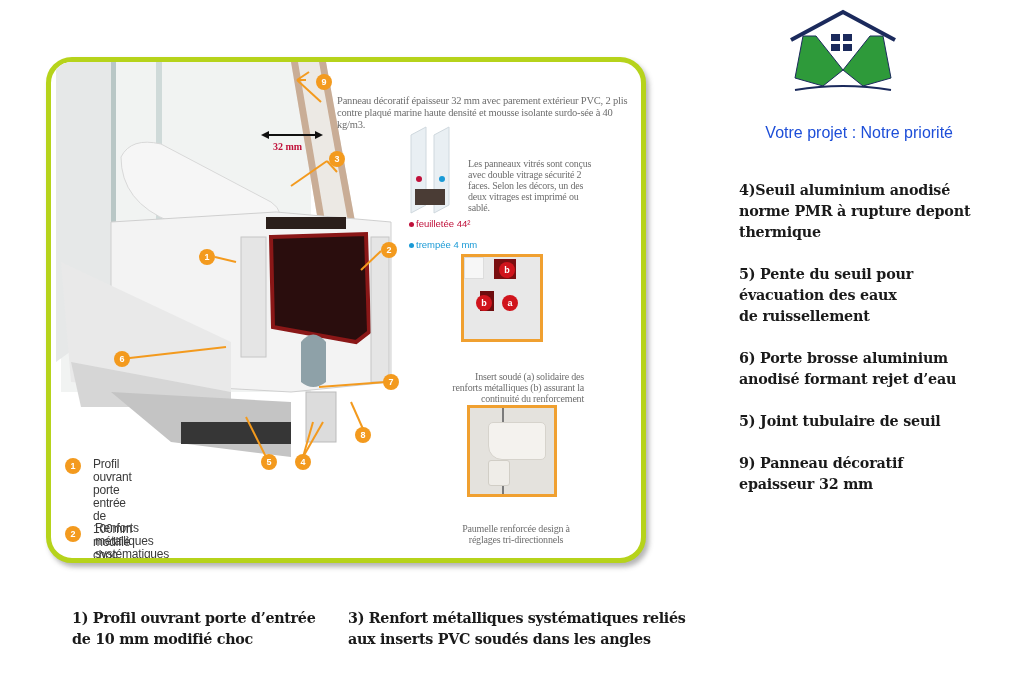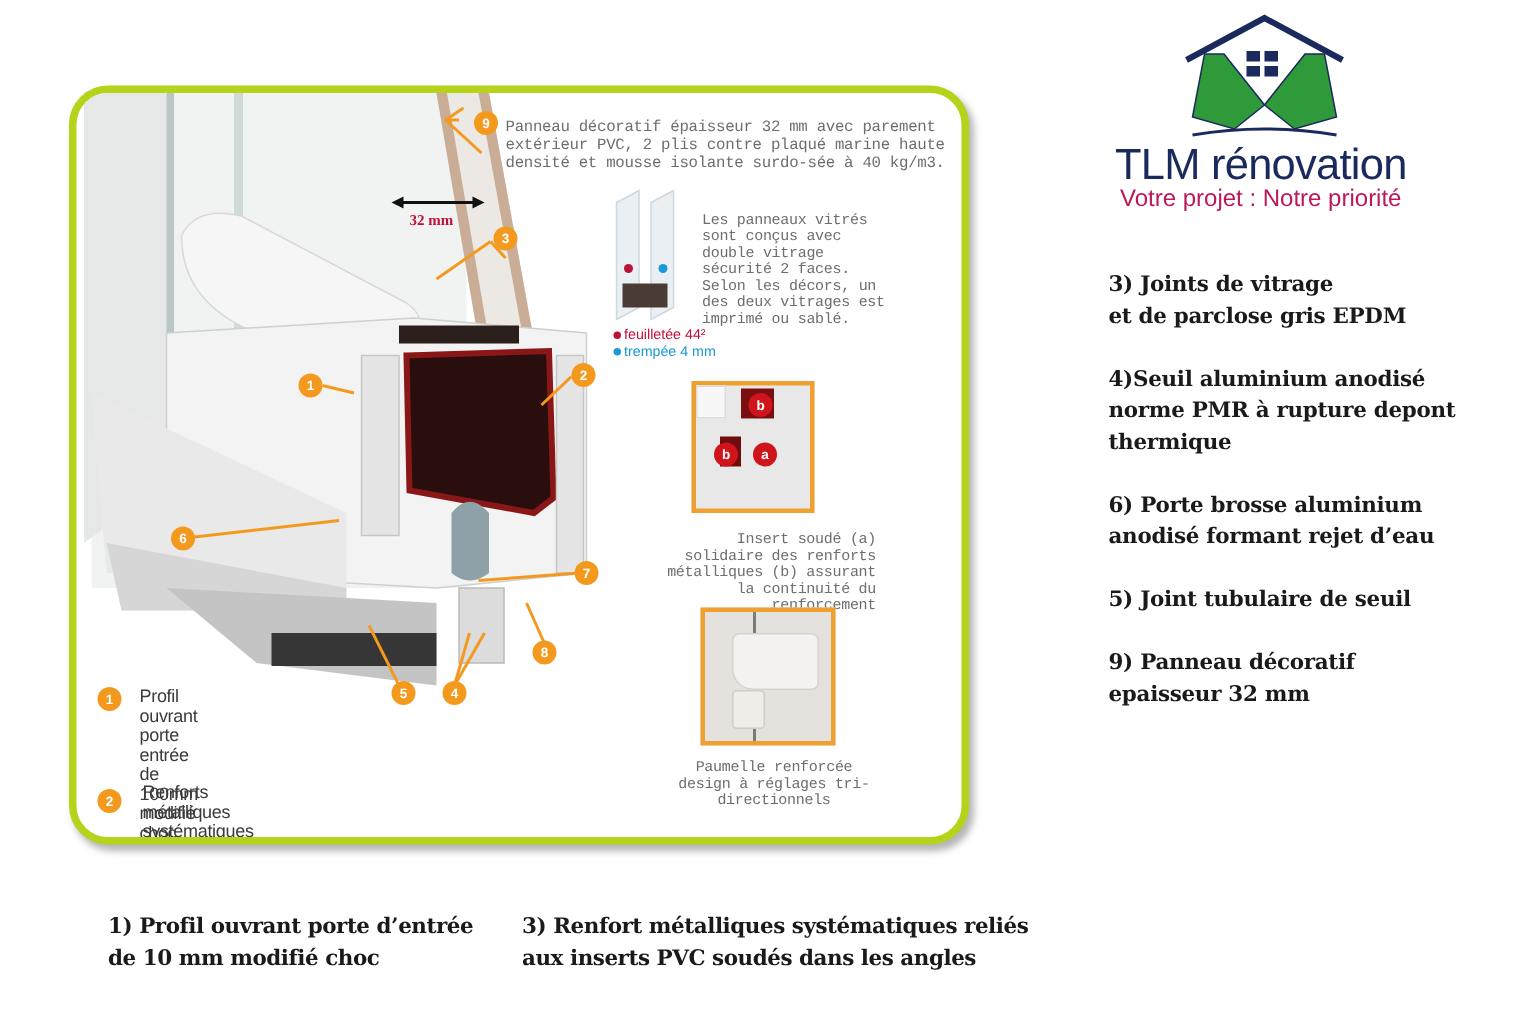--- a/index.html
+++ b/index.html
@@ -16,41 +16,41 @@
   
   .product { position:absolute; left:0; top:0; width:600px; height:506px; }
 
   .callout-badge {
     position:absolute; width:16px; height:16px; border-radius:50%;
     background:#f39a1e; color:#fff; font-size:9px; font-weight:bold;
     display:flex; align-items:center; justify-content:center;
     font-family:"Liberation Sans", sans-serif;
   }
 
-  .txt-grey { color:#6e6e6e; font-family:Liberation Mono, monospace; font-size:10.5px; line-height:12px; letter-spacing:-0.2px; }
+  .txt-grey { color:#6e6e6e; font-family:Liberation Serif, serif; font-size:10.5px; line-height:12px; letter-spacing:-0.2px;margin-top:16px; }
   .txt-dark { color:#3a3a3a; font-family:"Liberation Sans", sans-serif; font-size:12px; line-height:13px; letter-spacing:-0.2px; }
 
   .panel-note { position:absolute; left:286px; top:17px; width:300px; }
   .glass-note { position:absolute; left:417px; top:80px; width:125px; }
   .legend-dots { position:absolute; left:358px; top:156px; font-size:9.5px; line-height:11px; }
   .dot { display:inline-block; width:5px; height:5px; border-radius:50%; margin-right:2px; vertical-align:middle; }
 
   .insert-box { position:absolute; left:410px; top:192px; width:82px; height:88px; border:3px solid #f0a030; background:#e8e8e8; }
   .insert-caption { position:absolute; left:393px; top:293px; width:140px; text-align:center; }
   .hinge-box { position:absolute; left:416px; top:343px; width:90px; height:92px; border:3px solid #f0a030; background:#e4e2dd; }
   .hinge-caption { position:absolute; left:400px; top:445px; width:130px; text-align:center; }
 
   .legend1 { position:absolute; left:14px; top:396px; }
   .legend2 { position:absolute; left:14px; top:460px; }
   .legend1 .txt-dark, .legend2 .txt-dark { position:absolute; left:28px; top:0; white-space:nowrap; }
 
   
   .logo { position:absolute; left:728px; top:8px; width:225px; height:150px; }
   .logo-title { position:absolute; left:0; top:86px; width:225px; text-align:center; font-size:29px; color:#1b2a5c; font-family:"Liberation Sans", sans-serif; letter-spacing:-0.5px; }
-  .logo-tag { position:absolute; left:0; top:116px; width:225px; text-align:center; font-size:16px; color:#be185d; font-family:"Liberation Sans", sans-serif; }
+  .logo-tag { position:absolute; left:0; top:116px; width:225px; text-align:right; font-size:16px; color:#1d4ed8; font-family:"Liberation Sans", sans-serif; }
 
   .feature-list { position:absolute; left:739px; top:180px; width:280px; }
   .feature { font-family:"DejaVu Serif", serif; font-weight:bold; font-size:14.3px; line-height:21px; color:#1a1a1a; margin-bottom:21px; white-space:pre-line; letter-spacing:-0.2px; }
 
   .bottom-notes { position:absolute; top:608px; left:72px; width:660px; }
   .bottom-note { position:absolute; top:0; font-family:"DejaVu Serif", serif; font-weight:bold; font-size:14.3px; line-height:21px; color:#1a1a1a; white-space:pre-line; letter-spacing:-0.3px; }
 </style>
 </head>
 <body>
 
@@ -122,21 +122,21 @@
   <svg style="position:absolute;left:355px;top:63px;" width="55" height="92">
     <polygon points="5,10 20,2 20,80 5,88" fill="#e9eff3" stroke="#cfd8de"></polygon>
     <polygon points="28,10 43,2 43,80 28,88" fill="#e9eff3" stroke="#cfd8de"></polygon>
     <circle cx="13" cy="54" r="3" fill="#c0103a"></circle>
     <circle cx="36" cy="54" r="3" fill="#1a9ad6"></circle>
     <rect x="9" y="64" width="30" height="16" fill="#4a3c35"></rect>
   </svg>
   <div class="glass-note txt-grey" style="font-size:10px;line-height:11px;">Les panneaux vitrés  sont conçus avec double vitrage sécurité 2 faces. Selon les décors, un des deux vitrages est imprimé ou sablé.</div>
   <div class="legend-dots">
     <div style="color:#c0103a;"><span class="dot" style="background:#c0103a;"></span><span>feuilletée 44²</span></div>
-    <div style="color:#1a9ad6;"><span class="dot" style="background:#1a9ad6;"></span><span>trempée 4 mm</span></div>
+    <div style="color:#1a9ad6;margin-top:10px;"><span class="dot" style="background:#1a9ad6;"></span><span>trempée 4 mm</span></div>
   </div>
 
   <div class="insert-box">
     <div style="position:absolute;left:0;top:0;width:20px;height:22px;background:#f7f7f7;border:1px solid #ddd;"></div>
     <div style="position:absolute;left:30px;top:2px;width:22px;height:20px;background:#7a0e10;"></div>
     <div style="position:absolute;left:16px;top:34px;width:14px;height:20px;background:#6e0c0e;"></div>
     <div class="callout-badge" style="left:35px;top:5px;background:#d0141c;">b</div>
     <div class="callout-badge" style="left:12px;top:38px;background:#d0141c;">b</div>
     <div class="callout-badge" style="left:38px;top:38px;background:#d0141c;">a</div>
   </div>
@@ -166,30 +166,30 @@
   <svg style="position:absolute;left:55px;top:0;" width="120" height="85" viewBox="0 0 120 85">
     <path d="M20,28 L33,28 L60,62 L40,78 L12,70 Z" fill="#2e9a3a" stroke="#1b2a5c" stroke-width="1"></path>
     <path d="M100,28 L87,28 L60,62 L80,78 L108,70 Z" fill="#2e9a3a" stroke="#1b2a5c" stroke-width="1"></path>
     <polyline points="8,32 60,4 112,32" fill="none" stroke="#1b2a5c" stroke-width="4"></polyline>
     <rect x="48" y="26" width="9" height="7" fill="#1b2a5c"></rect>
     <rect x="60" y="26" width="9" height="7" fill="#1b2a5c"></rect>
     <rect x="48" y="36" width="9" height="7" fill="#1b2a5c"></rect>
     <rect x="60" y="36" width="9" height="7" fill="#1b2a5c"></rect>
     <path d="M12,82 Q60,74 108,82" fill="none" stroke="#1b2a5c" stroke-width="2"></path>
   </svg>
-  <div class="logo-title">TLM rénovation</div>
   <div class="logo-tag">Votre projet : Notre priorité</div>
 </div>
 
 <div class="feature-list">
-  <div class="feature">3) Joints de vitrage
-et de parclose gris EPDM</div>
   <div class="feature">4)Seuil  aluminium anodisé
 norme PMR à rupture depont
 thermique</div>
+  <div class="feature">5) Pente du seuil pour
+évacuation des eaux
+de ruissellement</div>
   <div class="feature">6) Porte brosse aluminium
 anodisé formant rejet d’eau</div>
   <div class="feature">5) Joint tubulaire de seuil</div>
   <div class="feature">9) Panneau décoratif
 epaisseur 32 mm</div>
 </div>
 
 <div class="bottom-notes">
   <div class="bottom-note" style="left:0;">1) Profil ouvrant porte d’entrée
 de 10 mm modifié choc</div>

